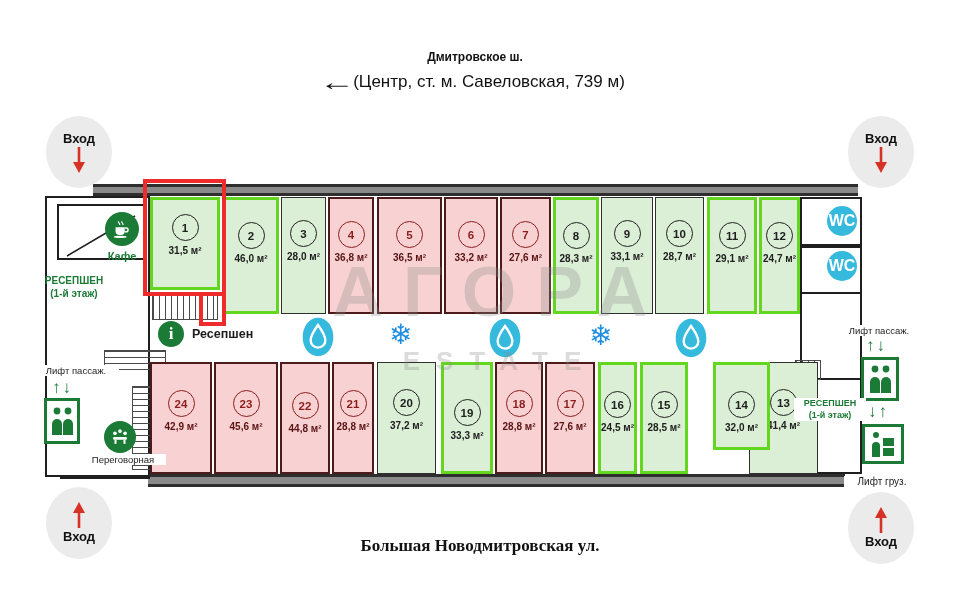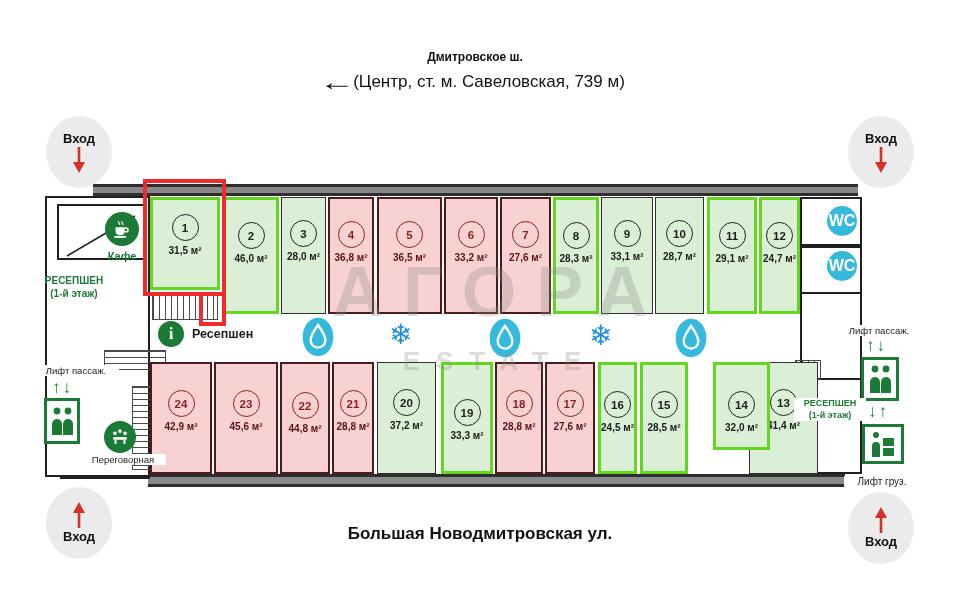--- a/index.html
+++ b/index.html
@@ -56,21 +56,21 @@
 <div id="stage">
 
   <div class="abs" style="left:240px;top:50px;width:470px;">
     <div class="street">Дмитровское ш.</div>
     <div class="sub" style="margin-top:8px;">
       <span class="arr">←</span>
       <span>(Центр, ст. м. Савеловская, 739 м)</span>
     </div>
   </div>
 
-  <div class="abs street" style="left:230px;top:524px;width:500px;font-size:17px;">Большая Новодмитровская ул.</div>
+  <div class="abs street" style="left:230px;top:536px;width:500px;font-size:17px;font-family:Liberation Serif, serif;">Большая Новодмитровская ул.</div>
 
   <div class="wm1">АГОРА</div>
   <div class="wm2">ESTATE</div>
 
   <div id="plan" class="abs" style="left:0;top:0;width:960px;height:612px;">
 
     <div class="abs band" style="left:93px;top:184px;width:765px;height:12px;"></div>
     <div class="abs band" style="left:148px;top:474px;width:697px;height:13px;"></div>
     <div class="abs hline" style="left:60px;top:477px;width:90px;"></div>
 

